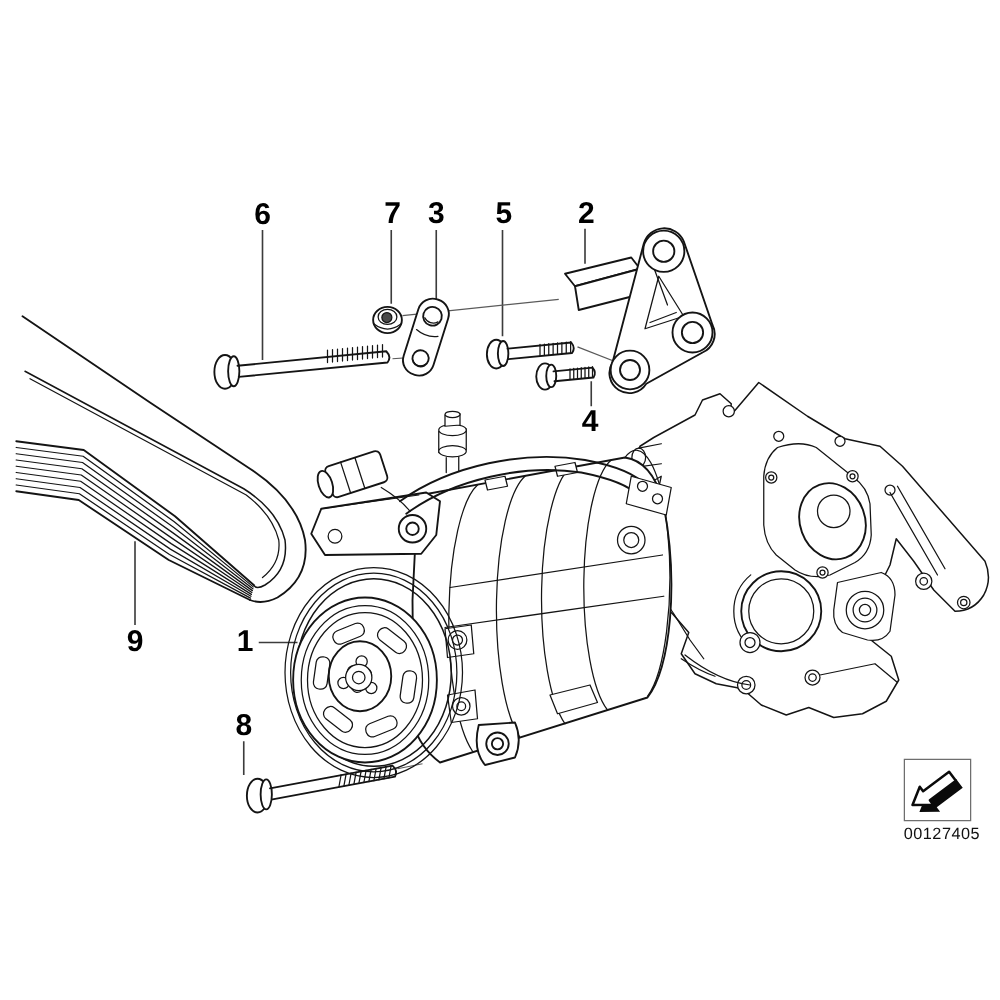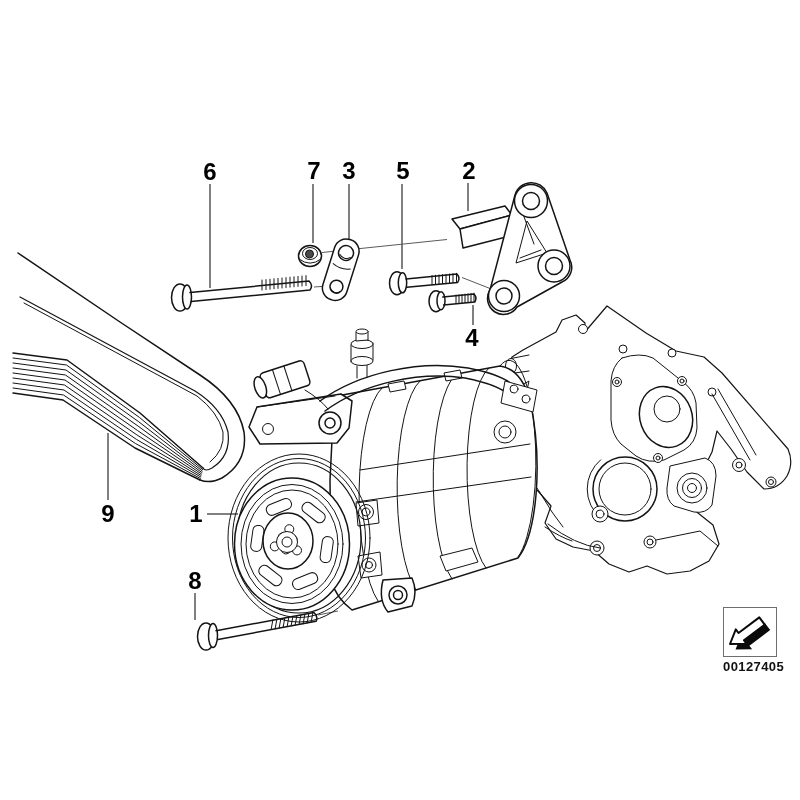--- a/index.html
+++ b/index.html
@@ -1,21 +1,21 @@
 <!DOCTYPE html>
 <html><head>
 <meta charset="utf-8">
 <style>
   html,body{margin:0;padding:0;background:#fff;}
   .stage{position:relative;width:800px;height:800px;background:#fff;overflow:hidden;
          font-family:"Liberation Sans",sans-serif;}
   .stage svg{position:absolute;left:0;top:0;}
   .callout{position:absolute;transform:translate(-50%,-50%);font-weight:bold;
            font-size:24px;color:#000;line-height:1;cursor:default;user-select:none;}
-  .stamp{position:absolute;left:723px;top:607px;width:56px;text-align:left;font-weight:bold;}
+  .stamp{position:absolute;left:723px;top:607px;width:56px;text-align:left;}
   .stamp-box{width:54px;height:50px;border:1.5px solid #6e6e6e;background:#fff;
              display:flex;align-items:center;justify-content:center;box-sizing:border-box;}
   .stamp-number{margin-top:2px;font-size:13px;letter-spacing:.4px;color:#111;
                 font-family:"Liberation Sans",sans-serif;white-space:nowrap;}
   .ln{fill:none;stroke:#141414;stroke-width:1.5;stroke-linejoin:round;stroke-linecap:round;}
   .fw{fill:#ffffff;stroke:#141414;stroke-width:1.5;stroke-linejoin:round;}
   .t1{stroke-width:1;}
   .t2{stroke-width:1.2;}
   .lead{fill:none;stroke:#3c3c3c;stroke-width:1.3;}
   .cl{fill:none;stroke:#5a5a5a;stroke-width:1;}

